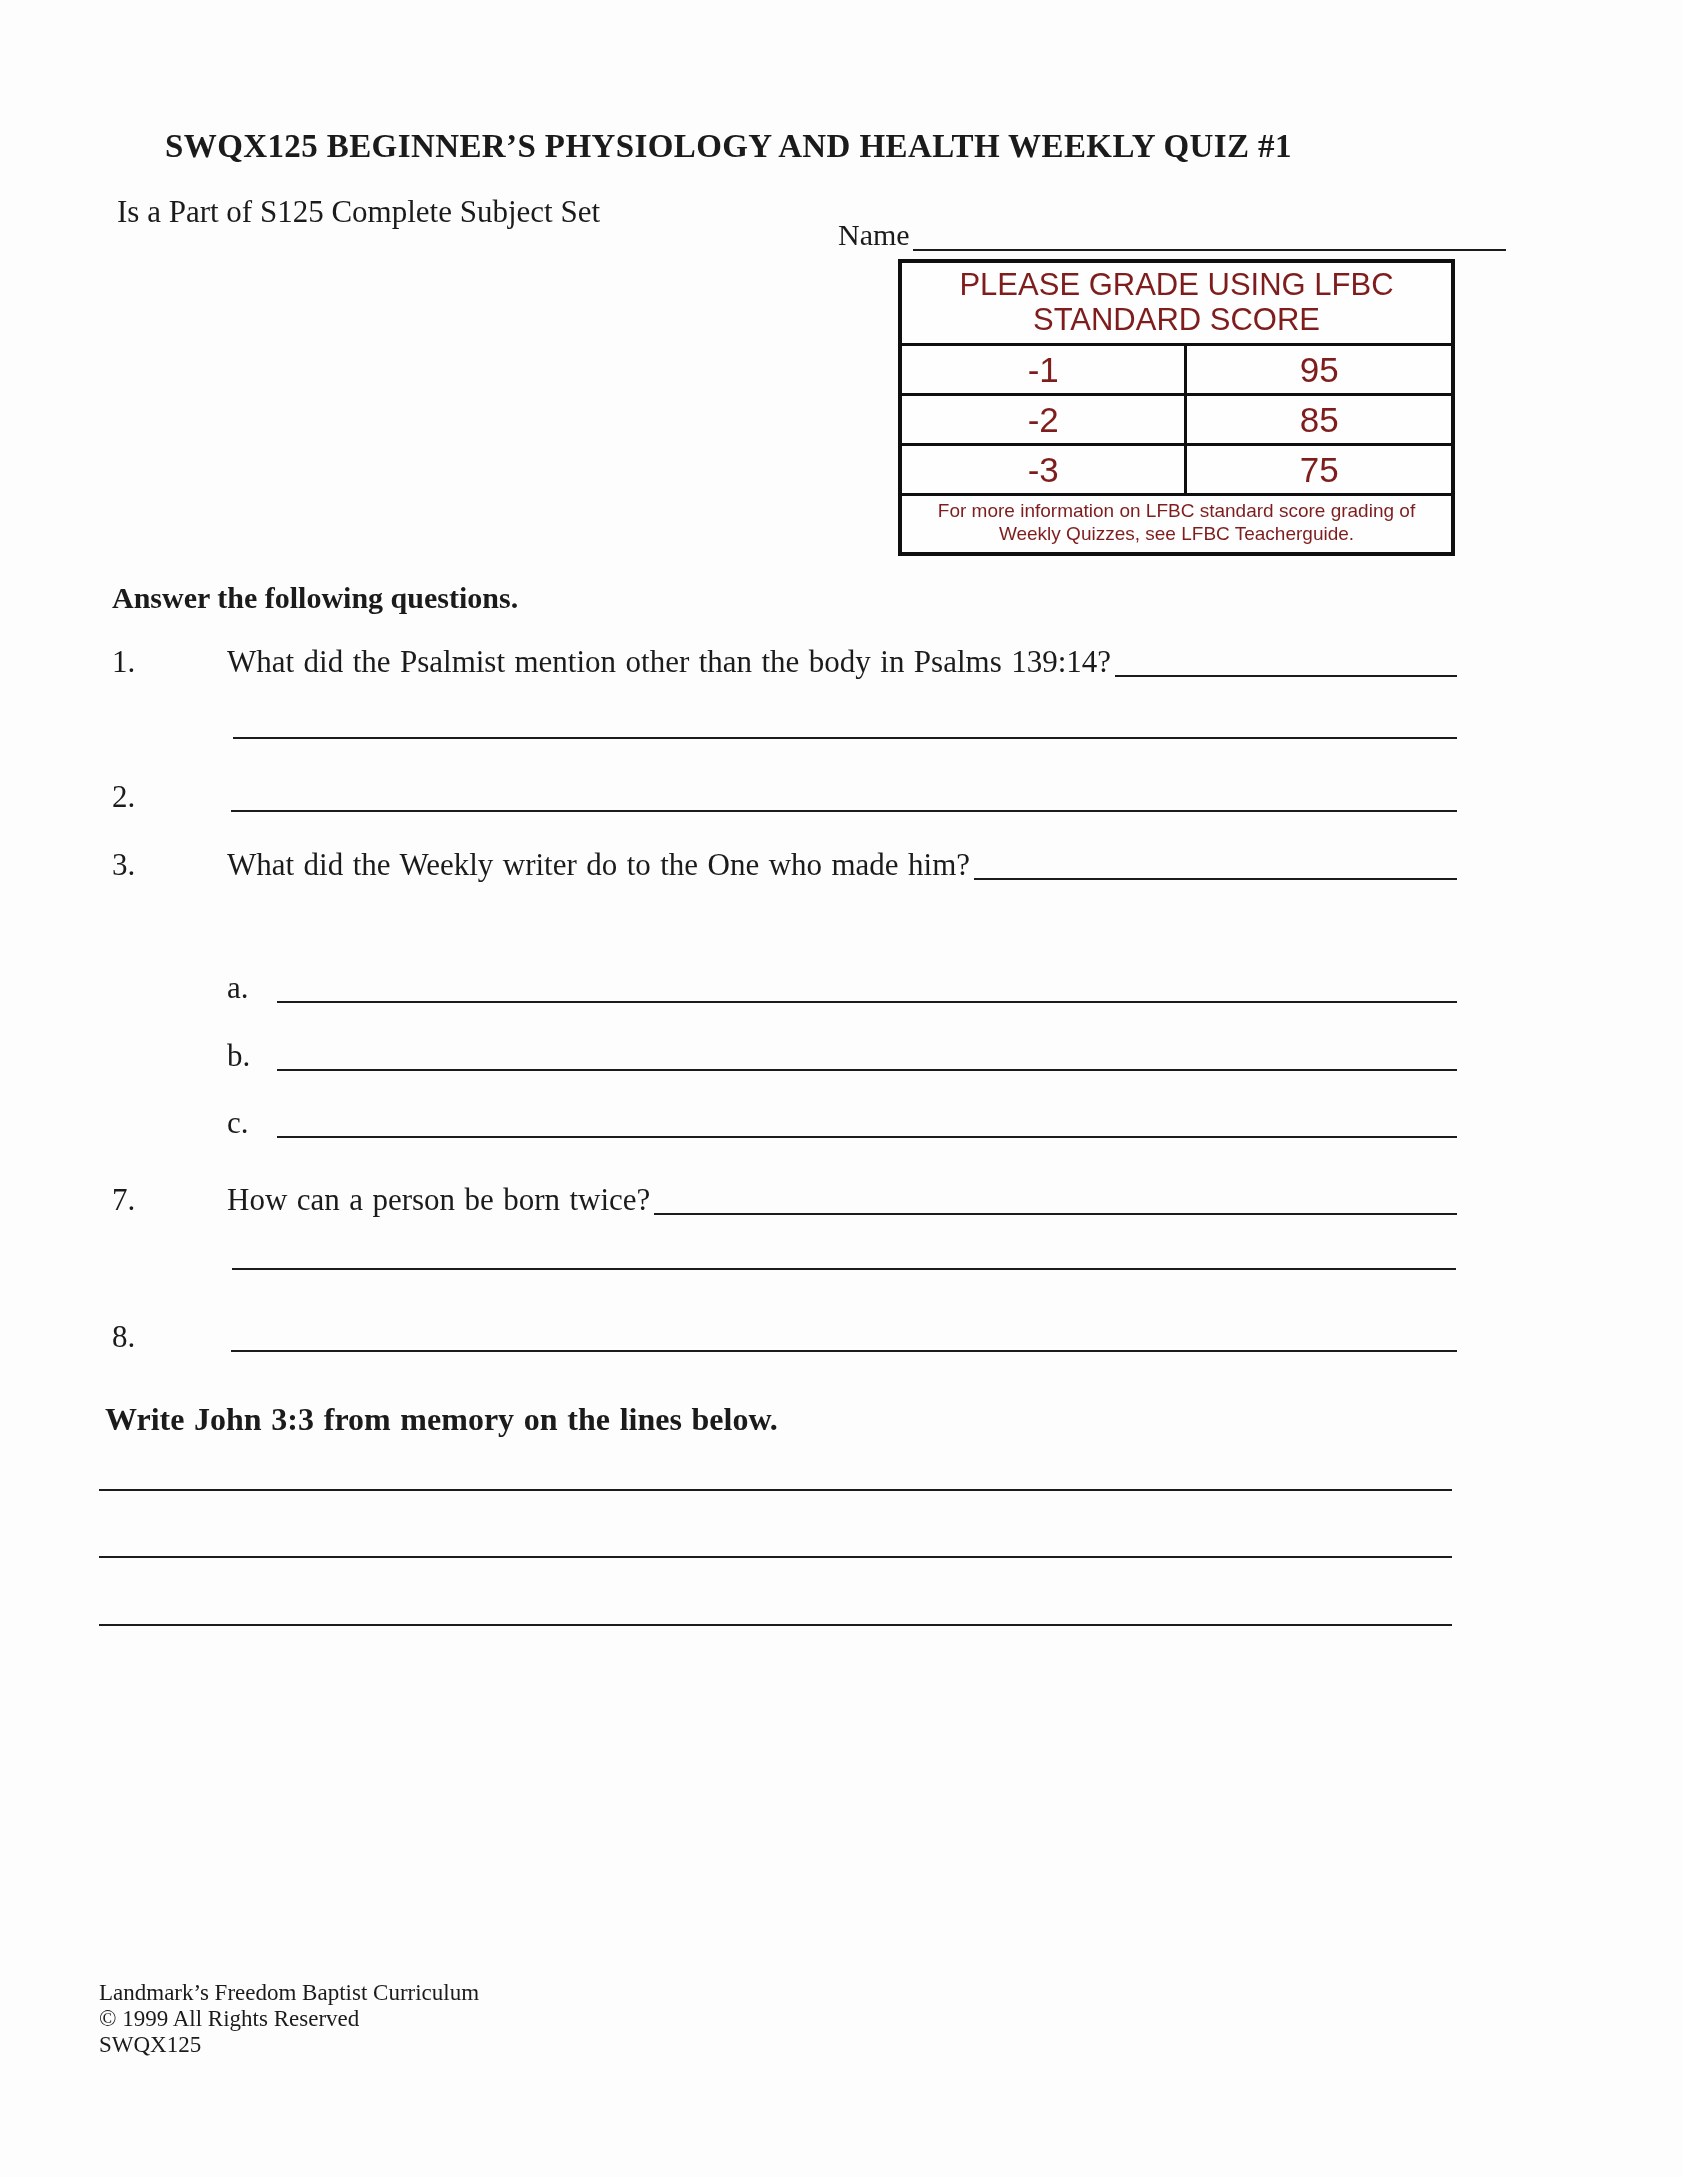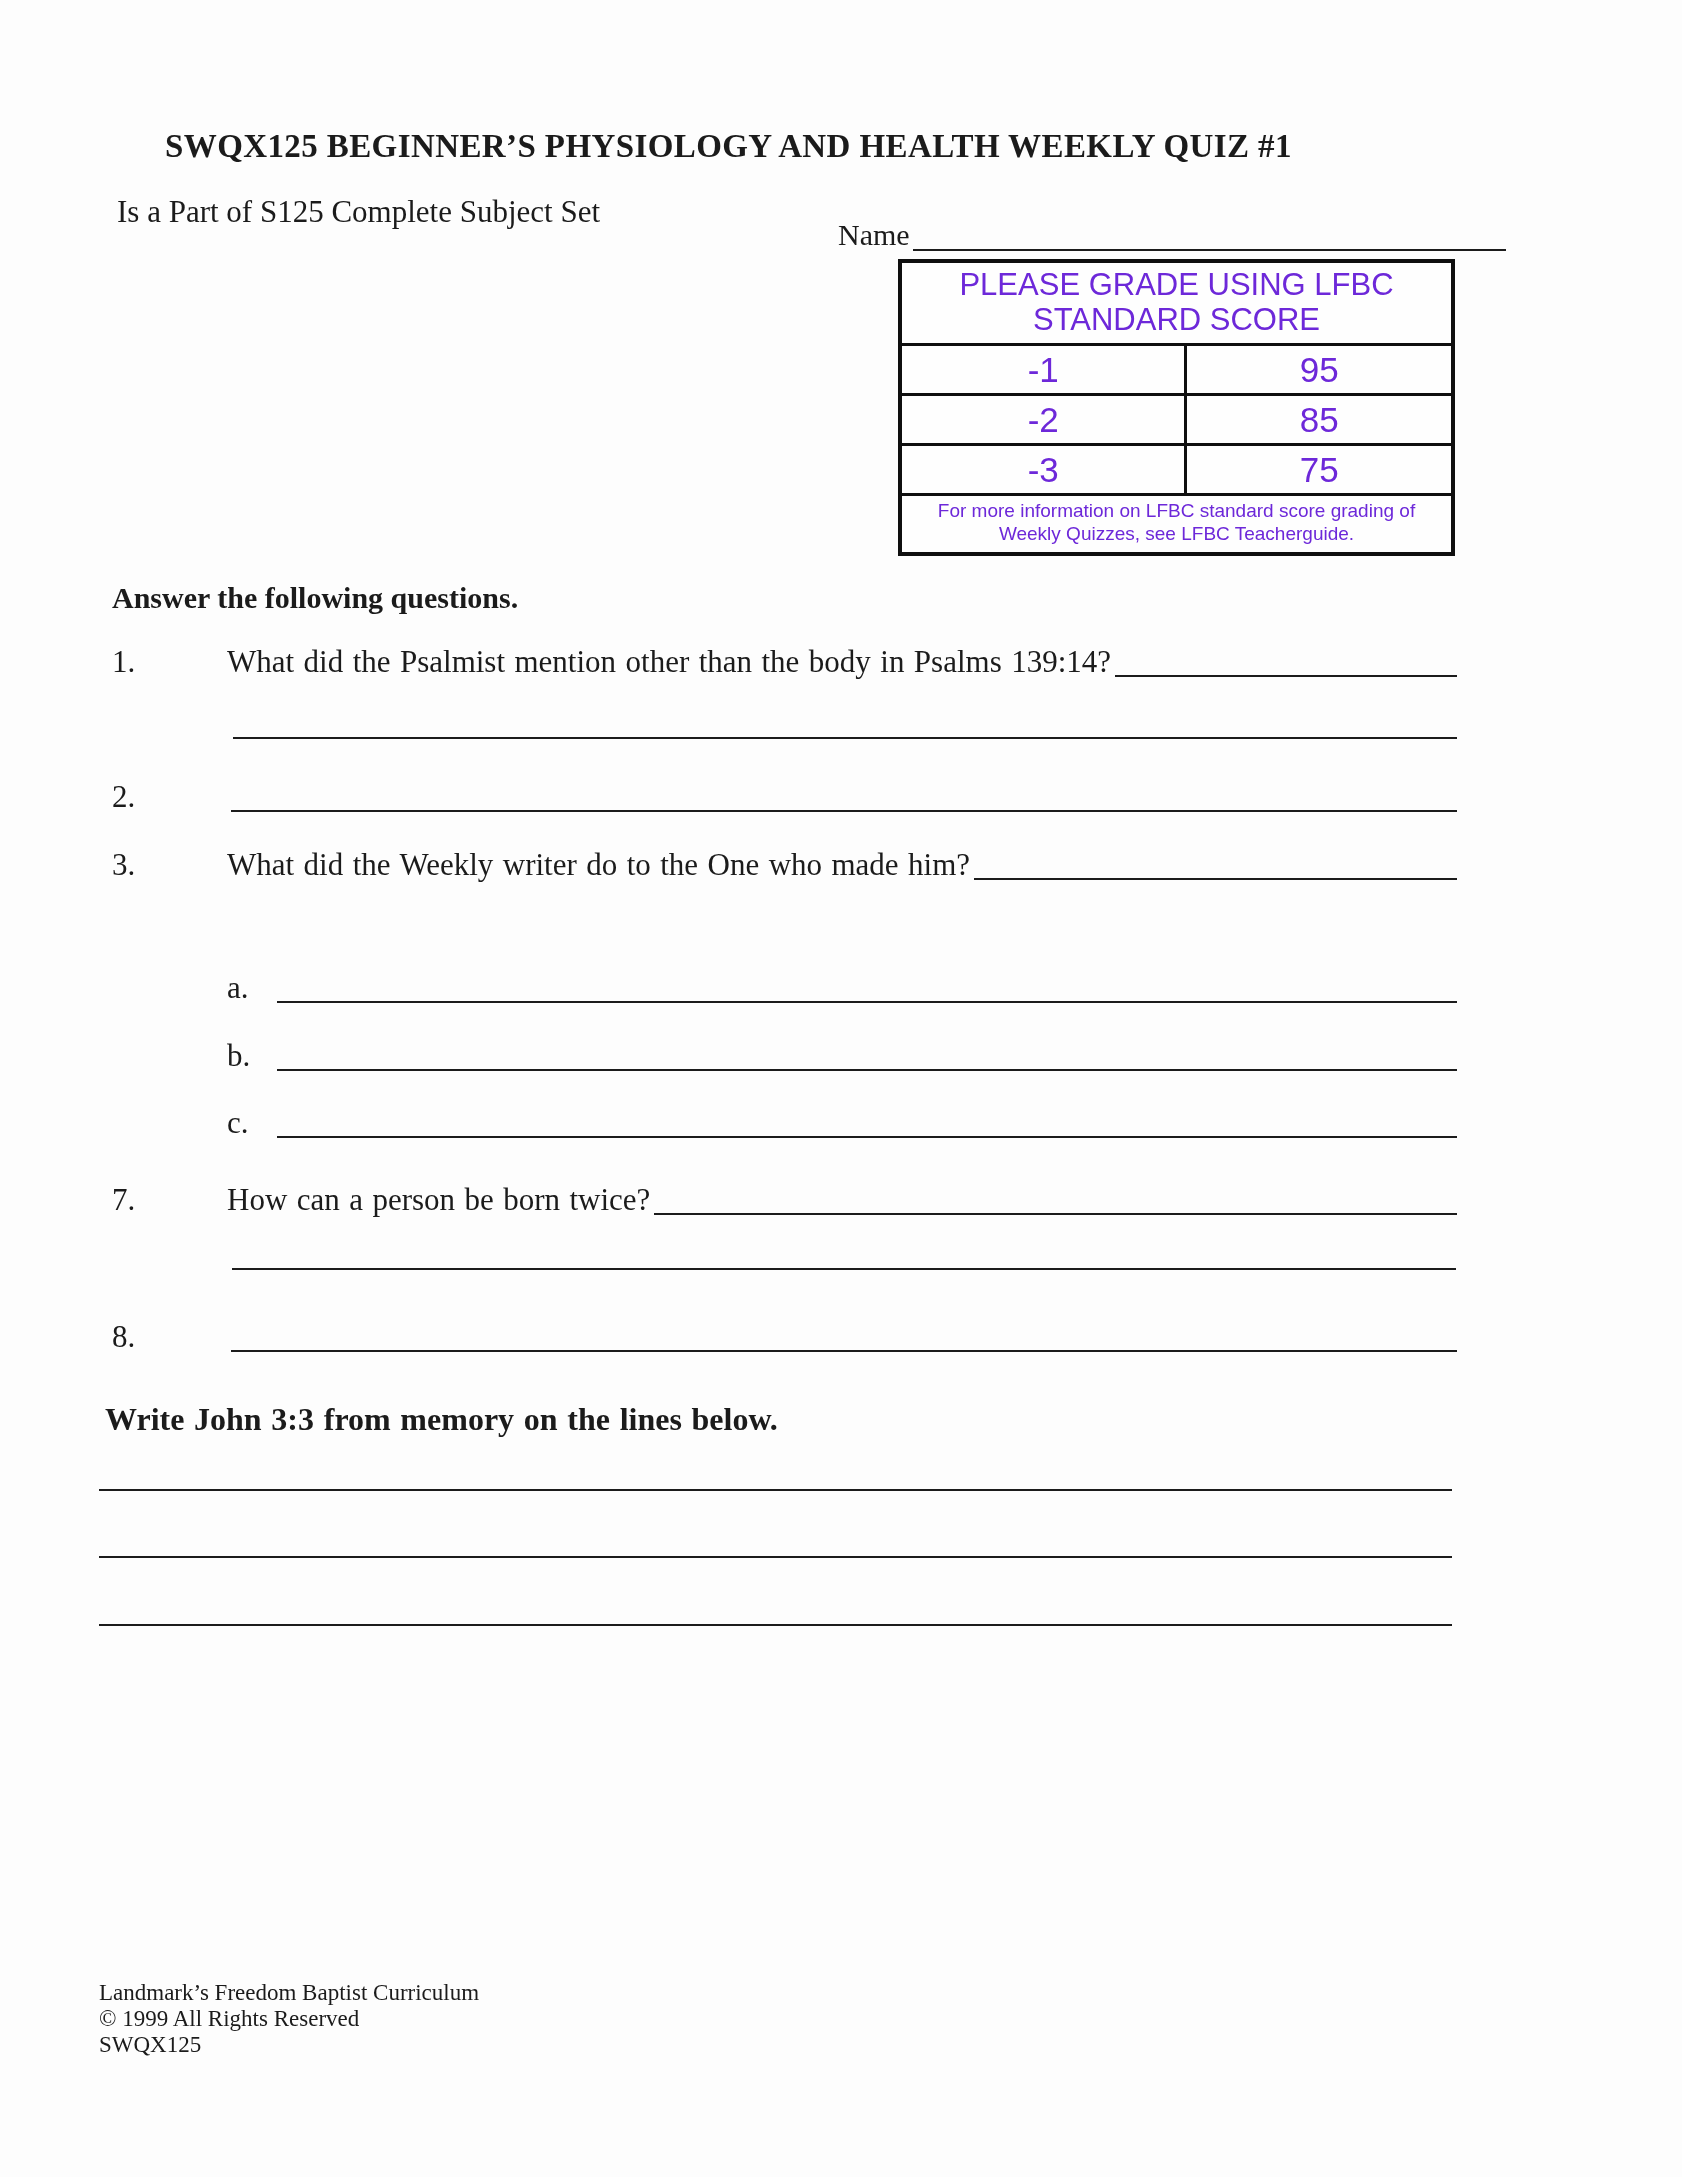--- a/index.html
+++ b/index.html
@@ -26,21 +26,21 @@
     position:absolute; left:838px; top:189px; width:668px; height:42px;
     display:flex; align-items:flex-end;margin-top:24px;
   }
   .name-row .lbl { font-size:30px; line-height:40px; }
   .name-row .fill { flex:1; border-bottom:2.6px solid #1c1c1c; margin:0 0 4.3px 3.5px; }
 
   
   .grade-box {
     position:absolute; left:898px; top:259px; width:557px;
     border:4.3px solid #0f0f0f; background:#fefefe;
-    font-family:"Liberation Sans", sans-serif; color:#6d28d9;
+    font-family:"Liberation Sans", sans-serif; color:#7f1d1d;
   }
   .gb-header {
     text-align:center; font-size:31px; line-height:1.15;
     padding:3.5px 22.5px 5.2px 22.5px; border-bottom:3.5px solid #0f0f0f;
   }
   .gb-row { display:flex; border-bottom:3.5px solid #0f0f0f; }
   .gb-cell {
     text-align:center; font-size:35px; line-height:47px; height:47px;
   }
   .gb-cell.ded { width:52%; border-right:3.5px solid #0f0f0f; }

